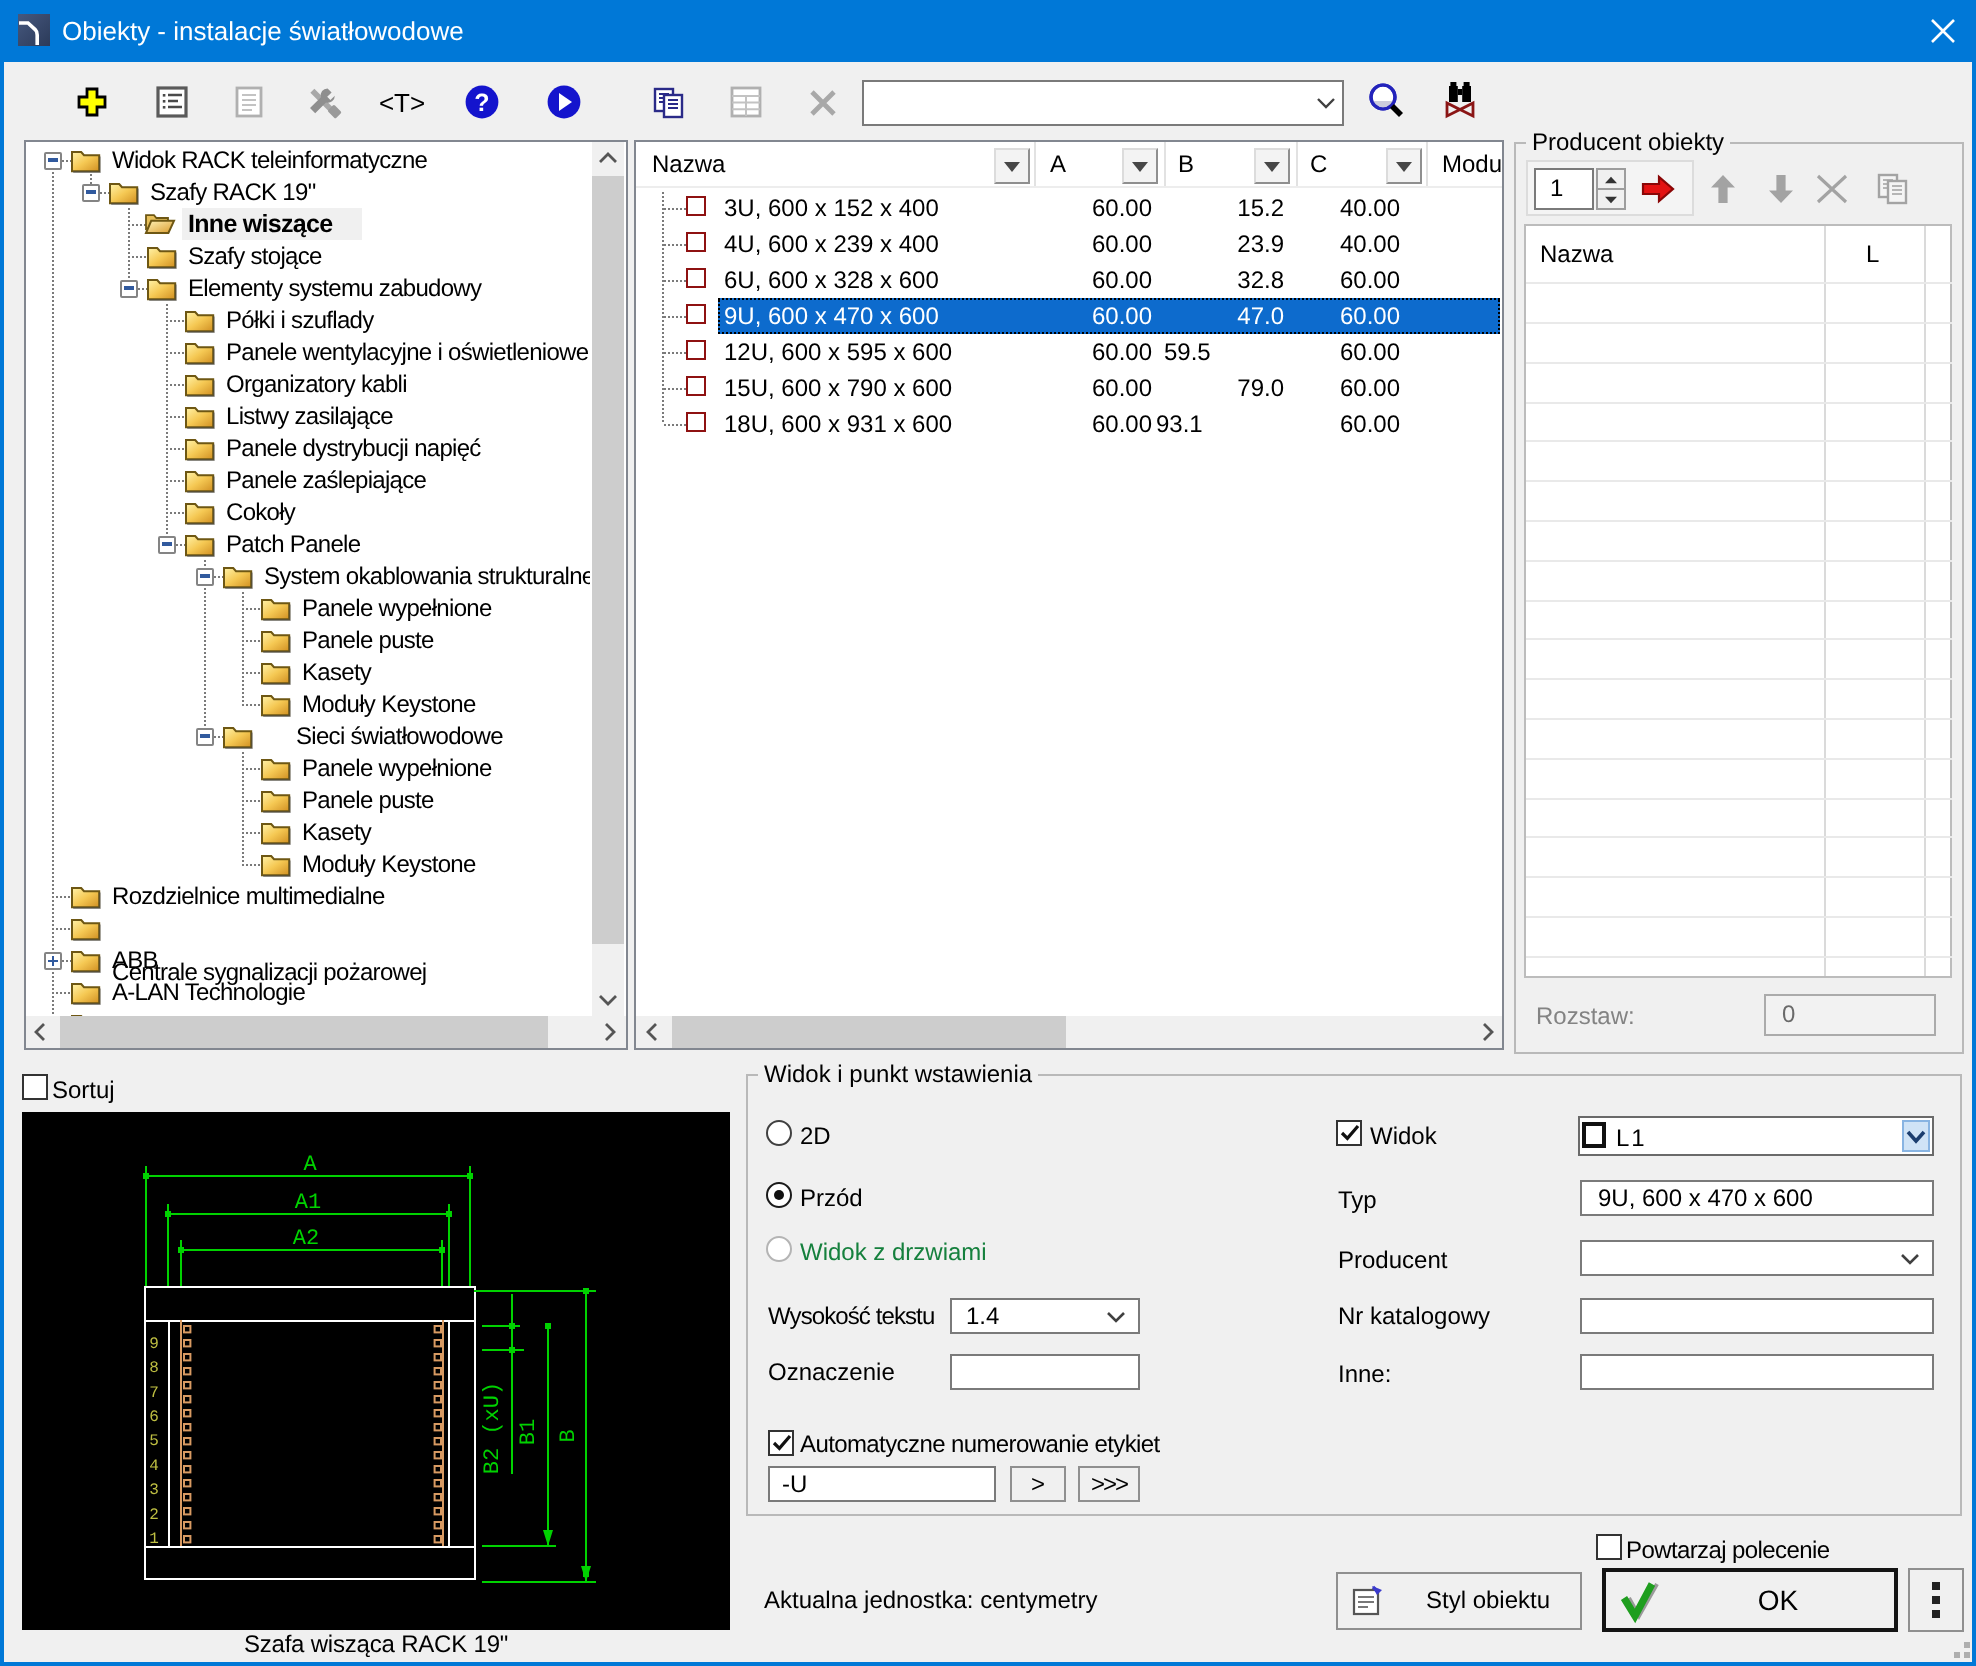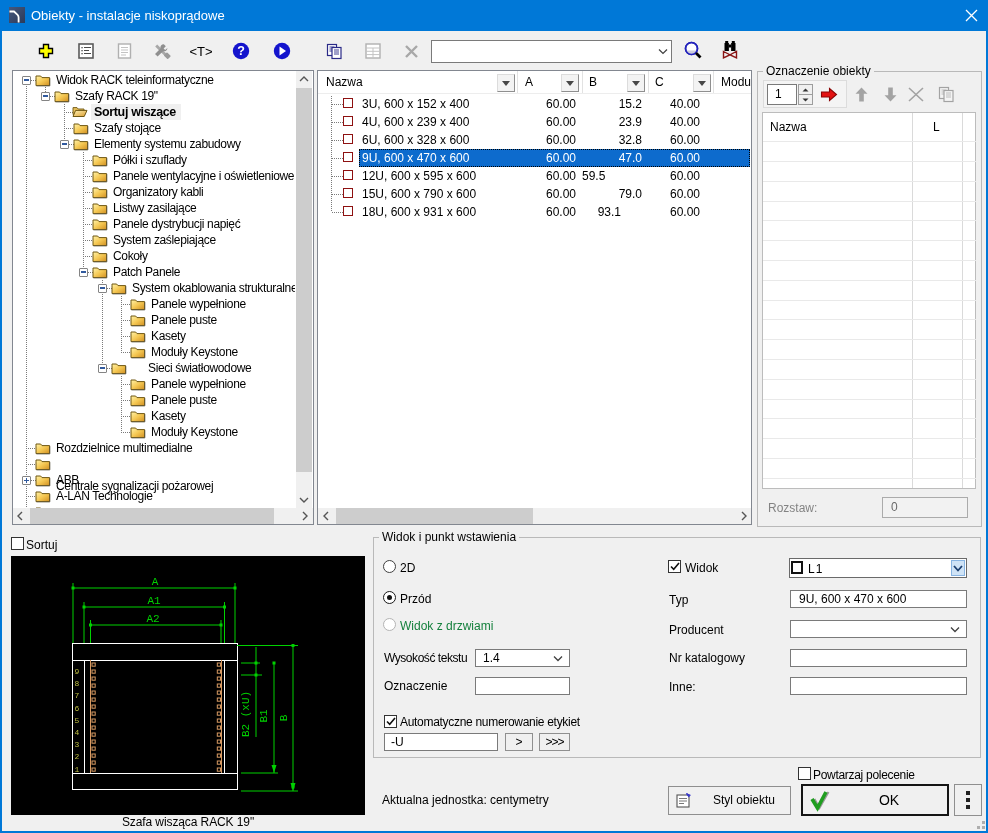--- a/index.html
+++ b/index.html
@@ -31,21 +31,21 @@
 <svg class="abs" style="left:9px;top:7px" width="16" height="16" viewBox="0 0 16 16">
 <defs>
           <linearGradient id="tg" x1="0" y1="0" x2="1" y2="1">
             <stop offset="0" stop-color="#46587e"></stop>
             <stop offset="1" stop-color="#2b3a59"></stop>
           </linearGradient>
         </defs>
 <rect width="16" height="16" fill="url(#tg)"></rect>
 <path d="M0.5 4.5 L5 4.5 L8.6 7.8 Q9.6 8.8 9.6 10.5 L9.6 15.5" fill="none" stroke="#fff" stroke-width="1.8"></path>
 </svg>
-<div class="title-text">Obiekty - instalacje niskoprądowe</div>
+<div class="title-text">Obiekty - instalacje światłowodowe</div>
 <svg class="abs" style="left:965px;top:9px" width="13" height="13" viewBox="0 0 13 13">
 <path d="M1 1 L12 12 M12 1 L1 12" stroke="#fff" stroke-width="1.3"></path>
       </svg>
 <svg class="abs" style="left:38px;top:43px" width="16" height="16" viewBox="0 0 16 16">
 <path d="M5.5 1.5 H10.5 V5.5 H14.5 V10.5 H10.5 V14.5 H5.5 V10.5 H1.5 V5.5 H5.5 Z" fill="#ffff00" stroke="#000" stroke-width="1.4"></path>
       </svg>
 <svg class="abs" style="left:78px;top:43px" width="16" height="16" viewBox="0 0 16 16">
 <rect x="1" y="1" width="14" height="14" fill="#fff" stroke="#5a5a5a" stroke-width="1.6"></rect>
 <g stroke="#4a4a4a" stroke-width="1.2">
           <path d="M6 4.5 H13 M6 7.5 H11 M6 10.5 H13"></path>
@@ -157,21 +157,21 @@
 <svg class="abs" style="left:59px;top:34px" width="16" height="14" viewBox="0 0 16 14">
 <defs>
             <linearGradient id="fo" x1="0" y1="0" x2="1" y2="1">
 <stop offset="0" stop-color="#FFF3B8"></stop>
               <stop offset="1" stop-color="#DA9B2C"></stop>
             </linearGradient>
           </defs>
 <path d="M1 4 L1 2.6 L5 2.6 L6.2 4 L12 4 L12 6 L1 9.5 Z" fill="#E8C05A" stroke="#6e5713" stroke-width="0.9"></path>
 <path d="M1 11.5 L3.6 5.4 L15 5.4 L12.2 11.5 Z" fill="url(#fo)" stroke="#6e5713" stroke-width="1"></path>
 </svg>
-<div class="ttxt" style="left:81px;top:34px;font-weight:bold;font-size:12.5px">Sortuj wiszące</div>
+<div class="ttxt" style="left:81px;top:34px;font-weight:bold;font-size:12.5px">Inne wiszące</div>
 <div class="dotsh" style="left:51px;top:57px;width:10px"></div>
 <svg class="abs" style="left:60px;top:51px" width="16" height="13" viewBox="0 0 16 13">
 <defs>
             <linearGradient id="fgt3" x1="0" y1="0" x2="1" y2="1">
 <stop offset="0" stop-color="#FFF2A8"></stop>
               <stop offset="0.5" stop-color="#F5C853"></stop>
               <stop offset="1" stop-color="#D08F22"></stop>
             </linearGradient>
           </defs>
 <path d="M1 3.2 L1 2 L5.6 2 L7 3.6 L14.6 3.6 L14.6 11.6 L1 11.6 Z" fill="url(#fgt3)" stroke="#6e5713" stroke-width="1"></path>
@@ -263,21 +263,21 @@
 <defs>
             <linearGradient id="fgt10" x1="0" y1="0" x2="1" y2="1">
 <stop offset="0" stop-color="#FFF2A8"></stop>
               <stop offset="0.5" stop-color="#F5C853"></stop>
               <stop offset="1" stop-color="#D08F22"></stop>
             </linearGradient>
           </defs>
 <path d="M1 3.2 L1 2 L5.6 2 L7 3.6 L14.6 3.6 L14.6 11.6 L1 11.6 Z" fill="url(#fgt10)" stroke="#6e5713" stroke-width="1"></path>
 <path d="M14.9 4.2 L14.9 12 L1.6 12" fill="none" stroke="#4a4a4a" stroke-width="0.9" opacity="0.55"></path>
 </svg>
-<div class="ttxt" style="left:100px;top:162px">System zaślepiające</div>
+<div class="ttxt" style="left:100px;top:162px">Panele zaślepiające</div>
 <div class="dotsh" style="left:70px;top:185px;width:10px"></div>
 <svg class="abs" style="left:79px;top:179px" width="16" height="13" viewBox="0 0 16 13">
 <defs>
             <linearGradient id="fgt11" x1="0" y1="0" x2="1" y2="1">
 <stop offset="0" stop-color="#FFF2A8"></stop>
               <stop offset="0.5" stop-color="#F5C853"></stop>
               <stop offset="1" stop-color="#D08F22"></stop>
             </linearGradient>
           </defs>
 <path d="M1 3.2 L1 2 L5.6 2 L7 3.6 L14.6 3.6 L14.6 11.6 L1 11.6 Z" fill="url(#fgt11)" stroke="#6e5713" stroke-width="1"></path>
@@ -566,32 +566,32 @@
 <div class="dotsh" style="left:332px;top:194px;width:11px"></div>
 <div class="abs" style="left:343px;top:188px;width:10px;height:10px;border:1.5px solid #8e1111;background:#fff"></div>
 <div class="txt" style="left:362px;top:187px">15U, 600 x 790 x 600</div>
 <div class="txt" style="left:516px;top:187px;width:60px;text-align:right">60.00</div>
 <div class="txt" style="left:582px;top:187px;width:60px;text-align:right">79.0</div>
 <div class="txt" style="left:640px;top:187px;width:60px;text-align:right">60.00</div>
 <div class="dotsh" style="left:332px;top:212px;width:11px"></div>
 <div class="abs" style="left:343px;top:206px;width:10px;height:10px;border:1.5px solid #8e1111;background:#fff"></div>
 <div class="txt" style="left:362px;top:205px">18U, 600 x 931 x 600</div>
 <div class="txt" style="left:516px;top:205px;width:60px;text-align:right">60.00</div>
-<div class="txt" style="left:561px;top:205px;width:60px;text-align:right">93.1</div>
+<div class="txt" style="left:578px;top:205px;width:60px;">93.1</div>
 <div class="txt" style="left:640px;top:205px;width:60px;text-align:right">60.00</div>
 <div class="sb-track" style="left:318px;top:508px;width:433px;height:16px"></div>
 <div class="sb-thumb" style="left:336px;top:508px;width:197px;height:16px"></div>
 <svg class="abs" style="left:323px;top:511px" width="6" height="10" viewBox="0 0 6 10">
         <path d="M5 1 L1 5 L5 9" fill="none" stroke="#555" stroke-width="1.4"></path>
       </svg>
 <svg class="abs" style="left:741px;top:511px" width="6" height="10" viewBox="0 0 6 10">
         <path d="M1 1 L5 5 L1 9" fill="none" stroke="#555" stroke-width="1.4"></path>
       </svg>
 <div class="gb" style="left:757px;top:71px;width:225px;height:456px"></div>
-<div class="gb-label" style="left:763px;top:64px">Oznaczenie obiekty</div>
+<div class="gb-label" style="left:763px;top:64px">Producent obiekty</div>
 <div class="abs" style="left:763px;top:80px;width:84px;height:28px;border:1px solid #dcdcdc;background:#f4f4f4"></div>
 <div class="field" style="left:767px;top:84px;width:30px;height:21px;line-height:19px;padding-left:7px">1</div>
 <div class="abs" style="left:798px;top:84px;width:15px;height:11px;background:#f0f0f0;border:1px solid #9d9d9d"></div>
 <div class="abs" style="left:798px;top:94px;width:15px;height:11px;background:#f0f0f0;border:1px solid #9d9d9d"></div>
 <svg class="abs" style="left:802px;top:88px" width="7" height="4" viewBox="0 0 7 4">
         <path d="M0.5 3.6 L3.5 0.4 L6.5 3.6 Z" fill="#333"></path>
       </svg>
 <svg class="abs" style="left:802px;top:98px" width="7" height="4" viewBox="0 0 7 4">
         <path d="M0.5 0.4 L3.5 3.6 L6.5 0.4 Z" fill="#333"></path>
       </svg>

